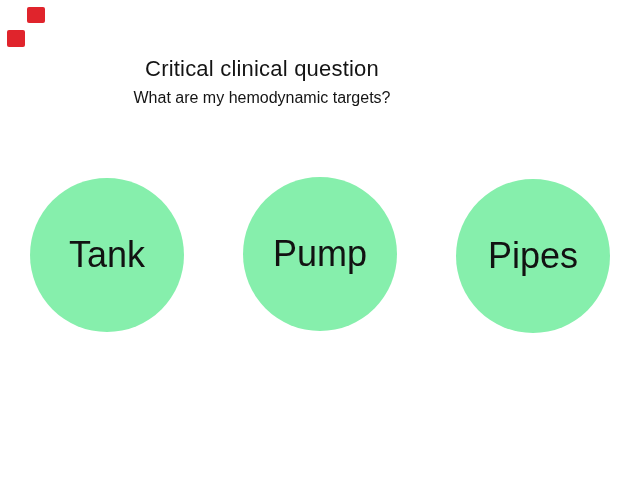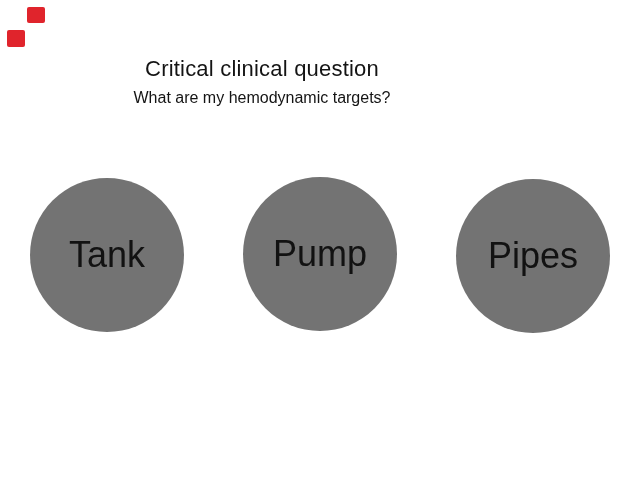--- a/index.html
+++ b/index.html
@@ -48,21 +48,21 @@
     line-height: 24px;
   }
 
   
   .circle {
     position: absolute;
     top: 178px;
     width: 154px;
     height: 154px;
     border-radius: 50%;
-    background: #737373;
+    background: #86efac;
     display: flex;
     align-items: center;
     justify-content: center;
     text-align: center;
   }
   .circle .circle-label {
     font-size: 36px;
     color: #121212;
     line-height: 1;
   }

